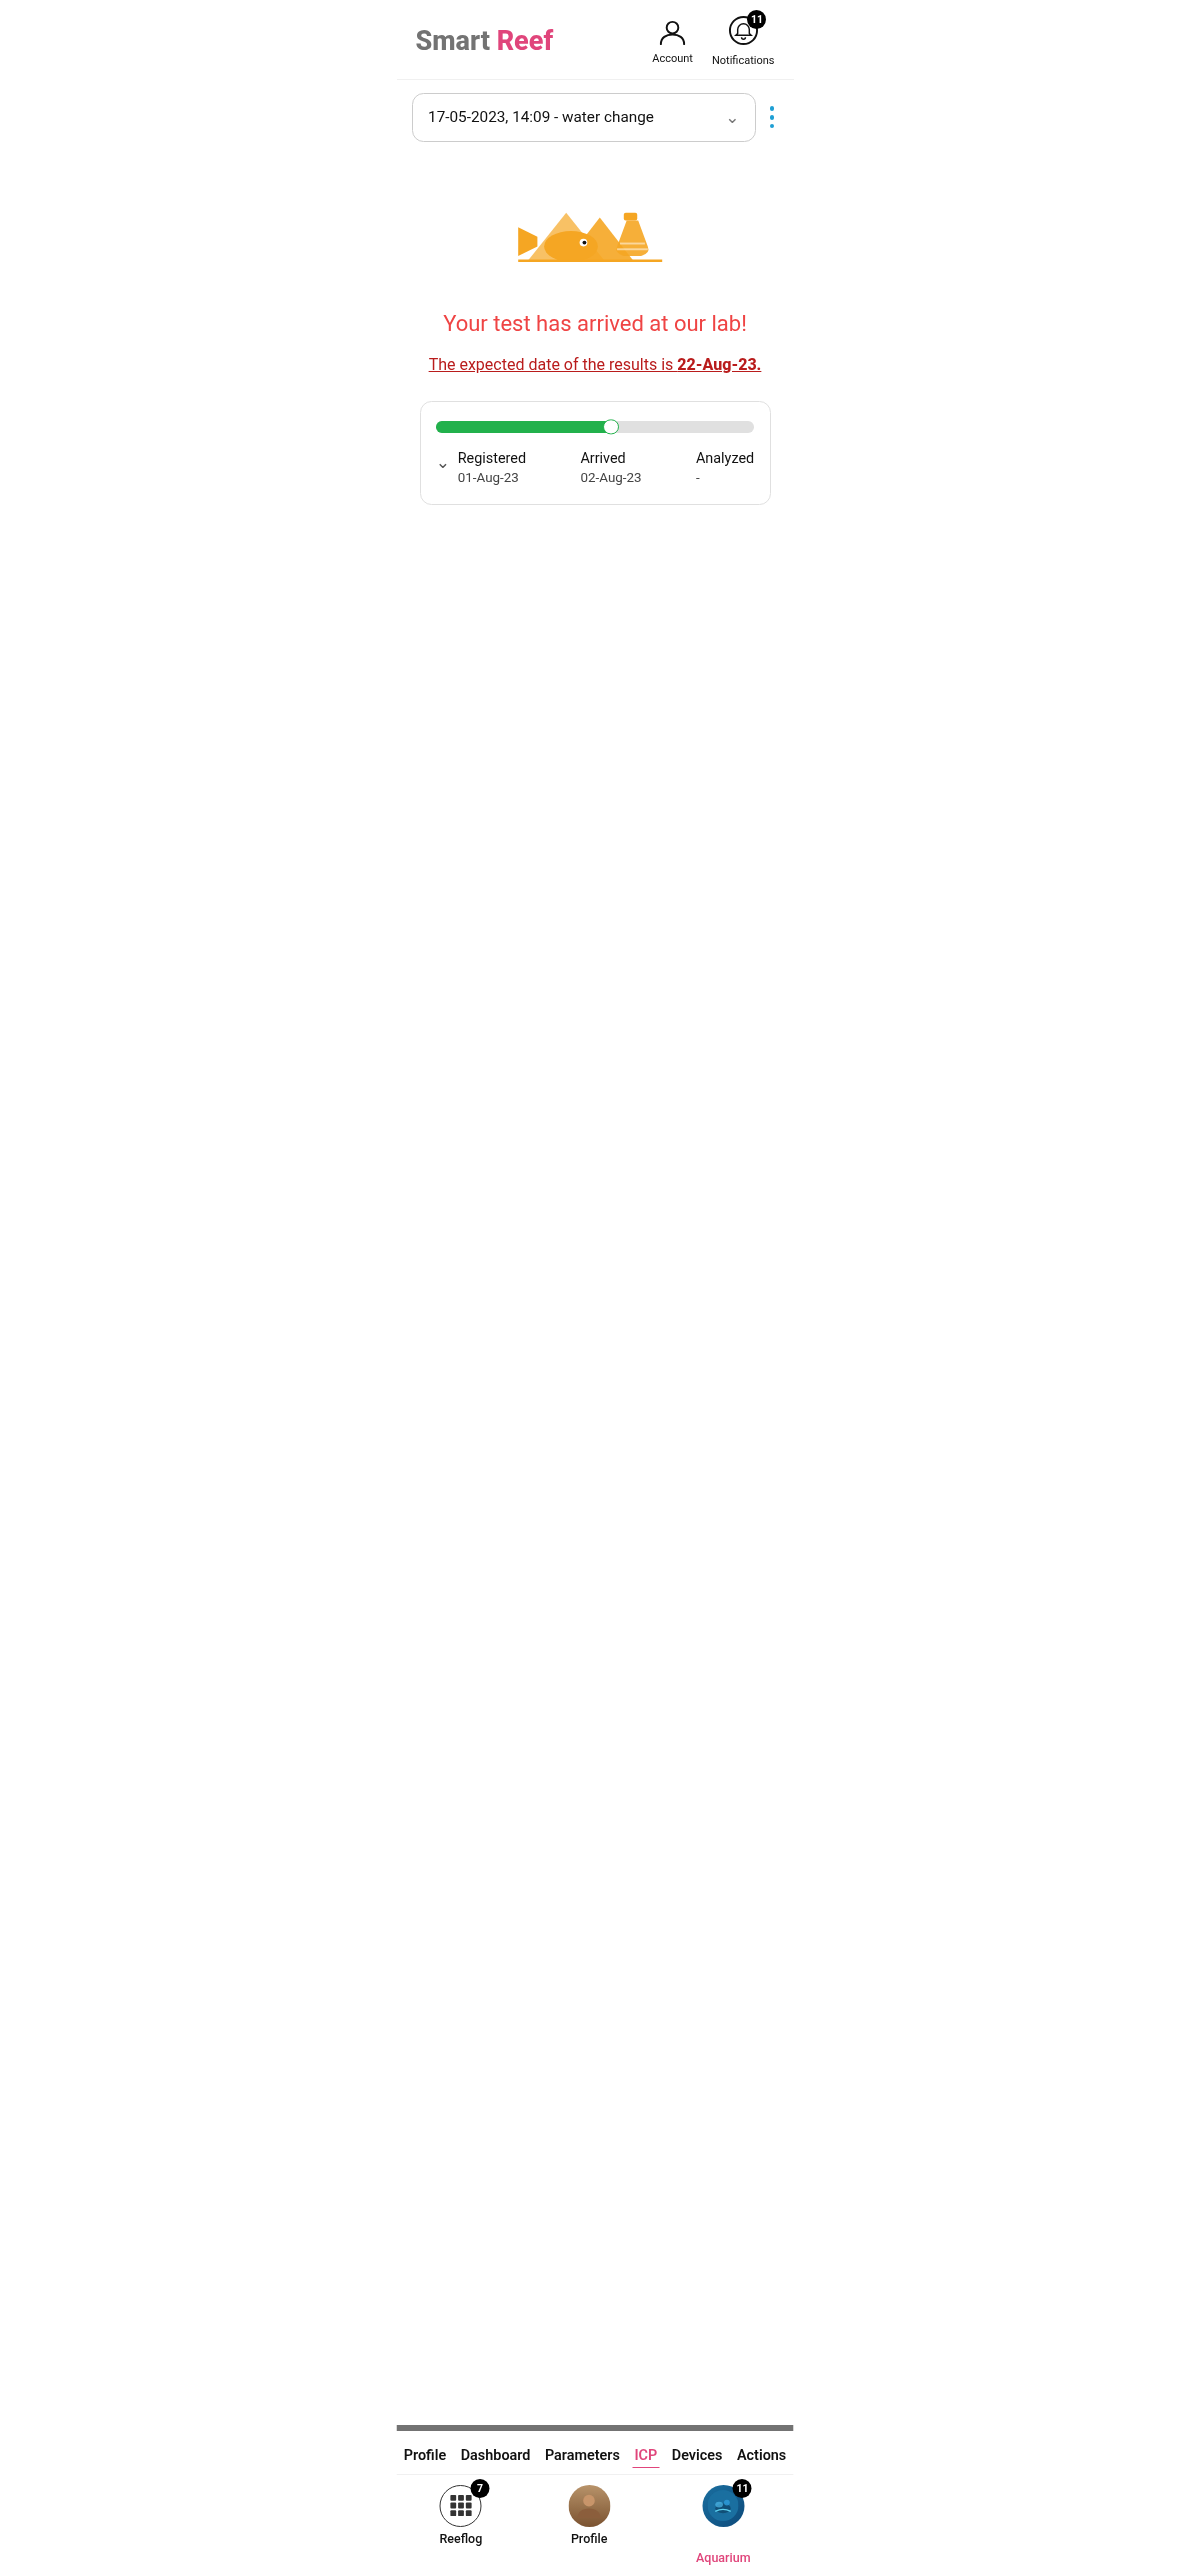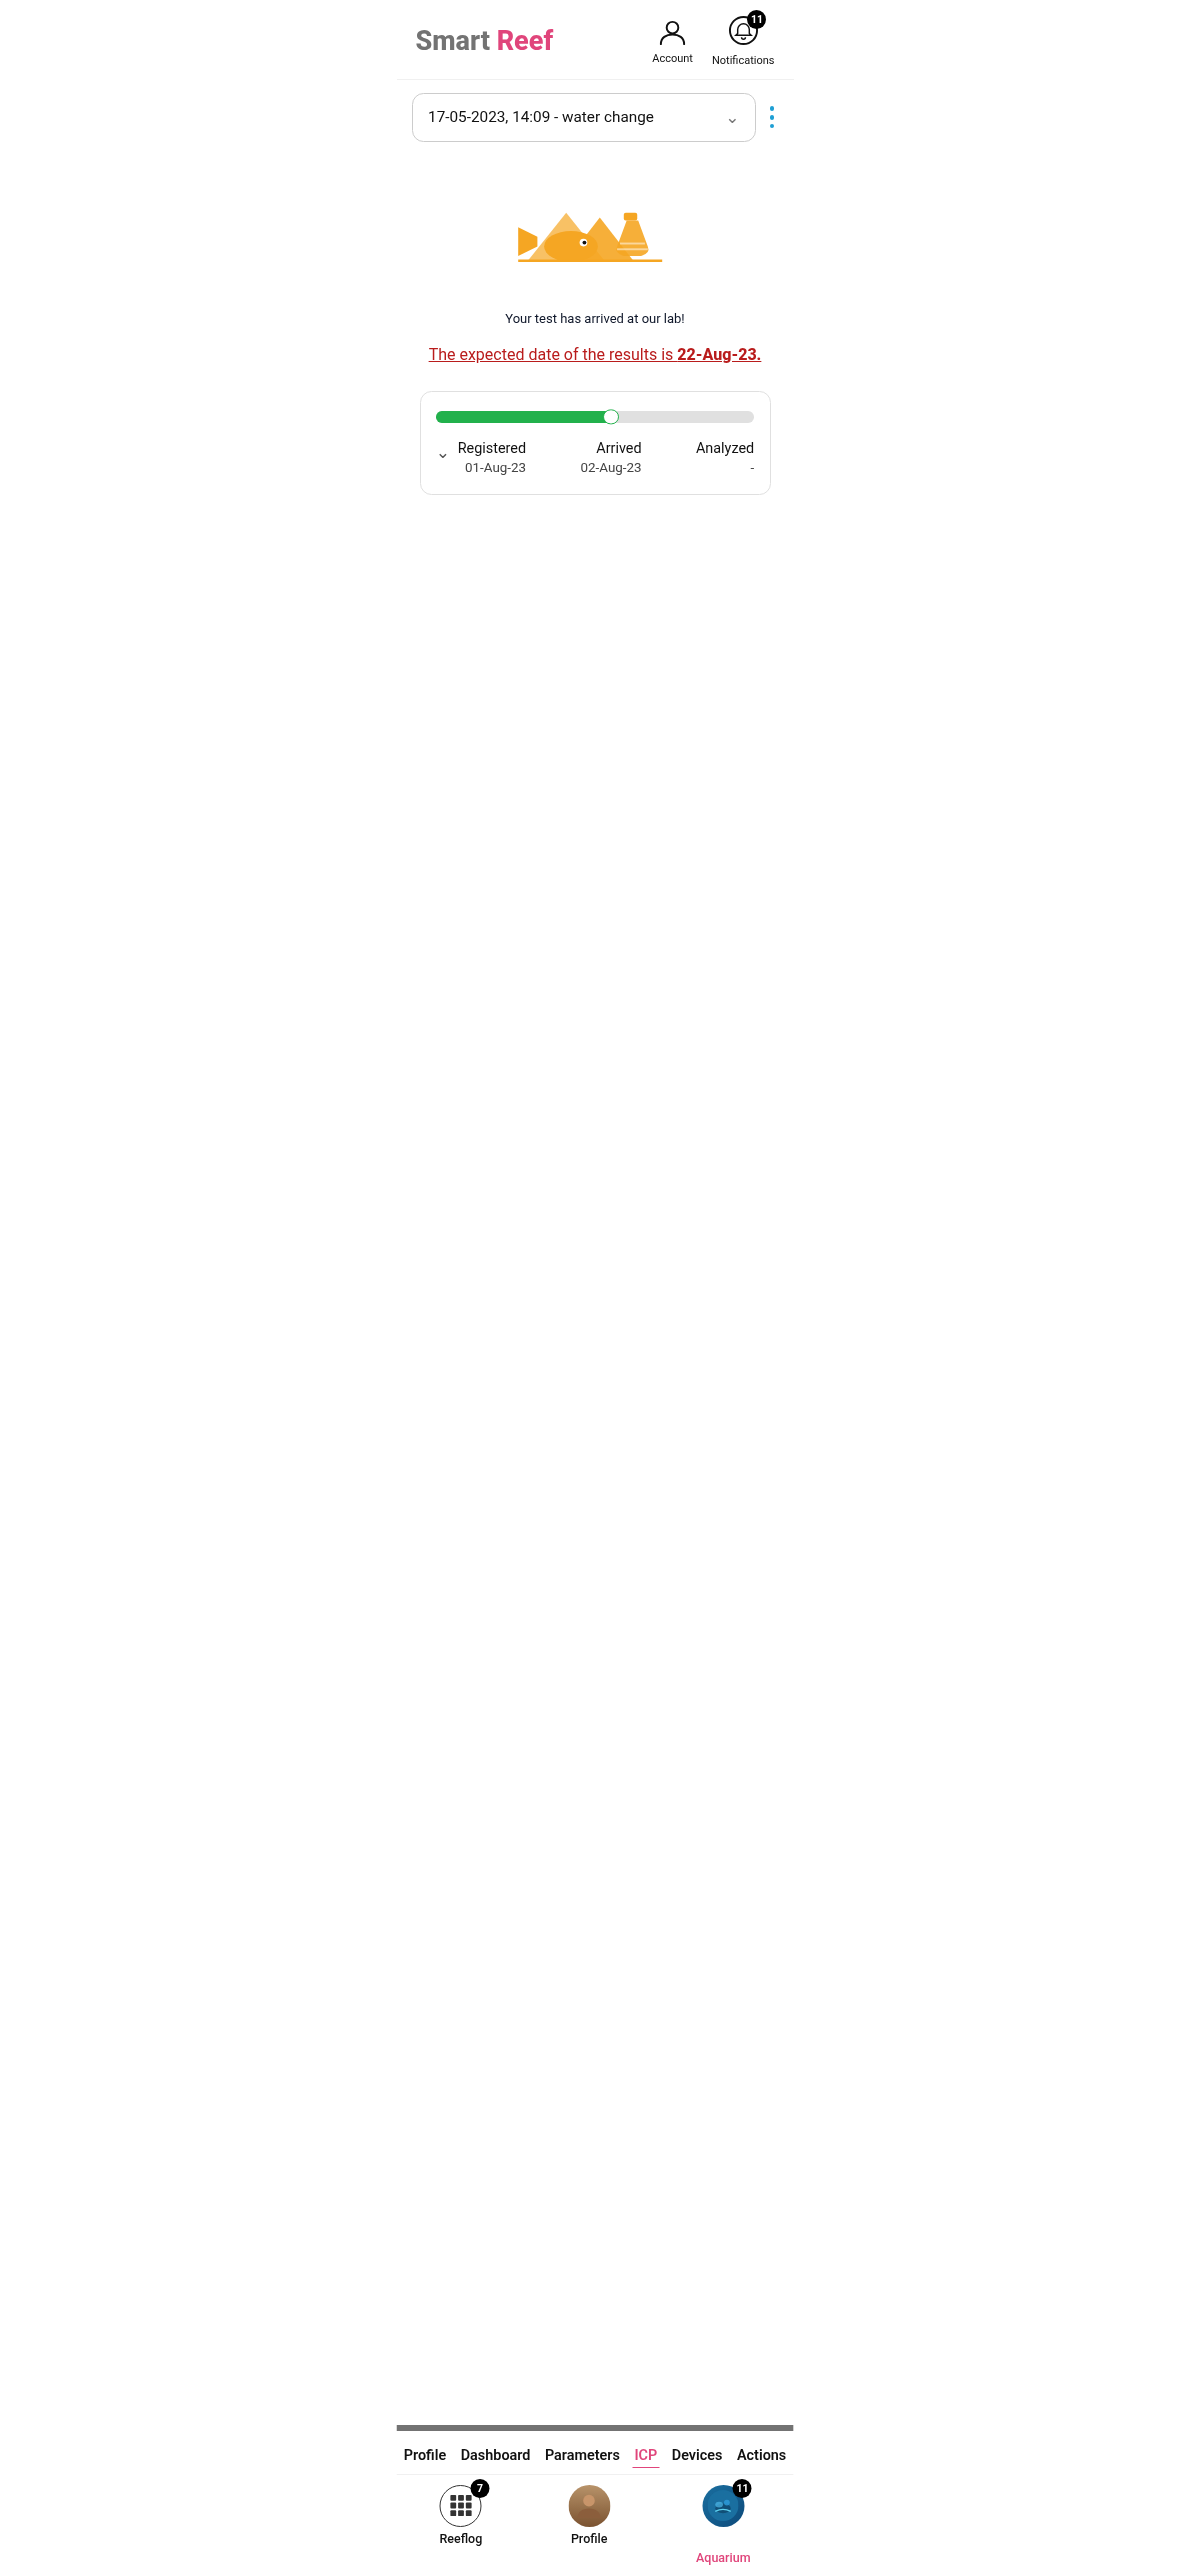--- a/index.html
+++ b/index.html
@@ -116,22 +116,22 @@
       padding: 29px 23px 19px;
       text-align: center;
     }
 
     
     .lab-icon-container {
       margin-bottom: 27px;
     }
 
     .message-title {
-      font-size: 13px;
-      color: #0f172a;
+      font-size: 22px;
+      color: #ef4444;
       margin-bottom: 19px;
       font-weight: 400;
     }
     .message-body {
       font-size: 17px;
       color: #111;
       line-height: 1.5;
       margin-bottom: 23px;
       font-weight: 400;
     }
@@ -175,21 +175,21 @@
       transform: translateY(-50%);
       width: 15.3px;
       height: 15.3px;
       background: #fff;
       border: 1.9px solid #22b14c;
       border-radius: 50%;
     }
     .progress-step {
       display: flex;
       flex-direction: column;
-      align-items: flex-end;
+      align-items: flex-start;
       gap: 3.8px;
       position: relative;
     }
     .step-label {
       font-size: 14.4px;
       color: #111;
       font-weight: 400;
     }
     .step-date {
       font-size: 13.4px;

